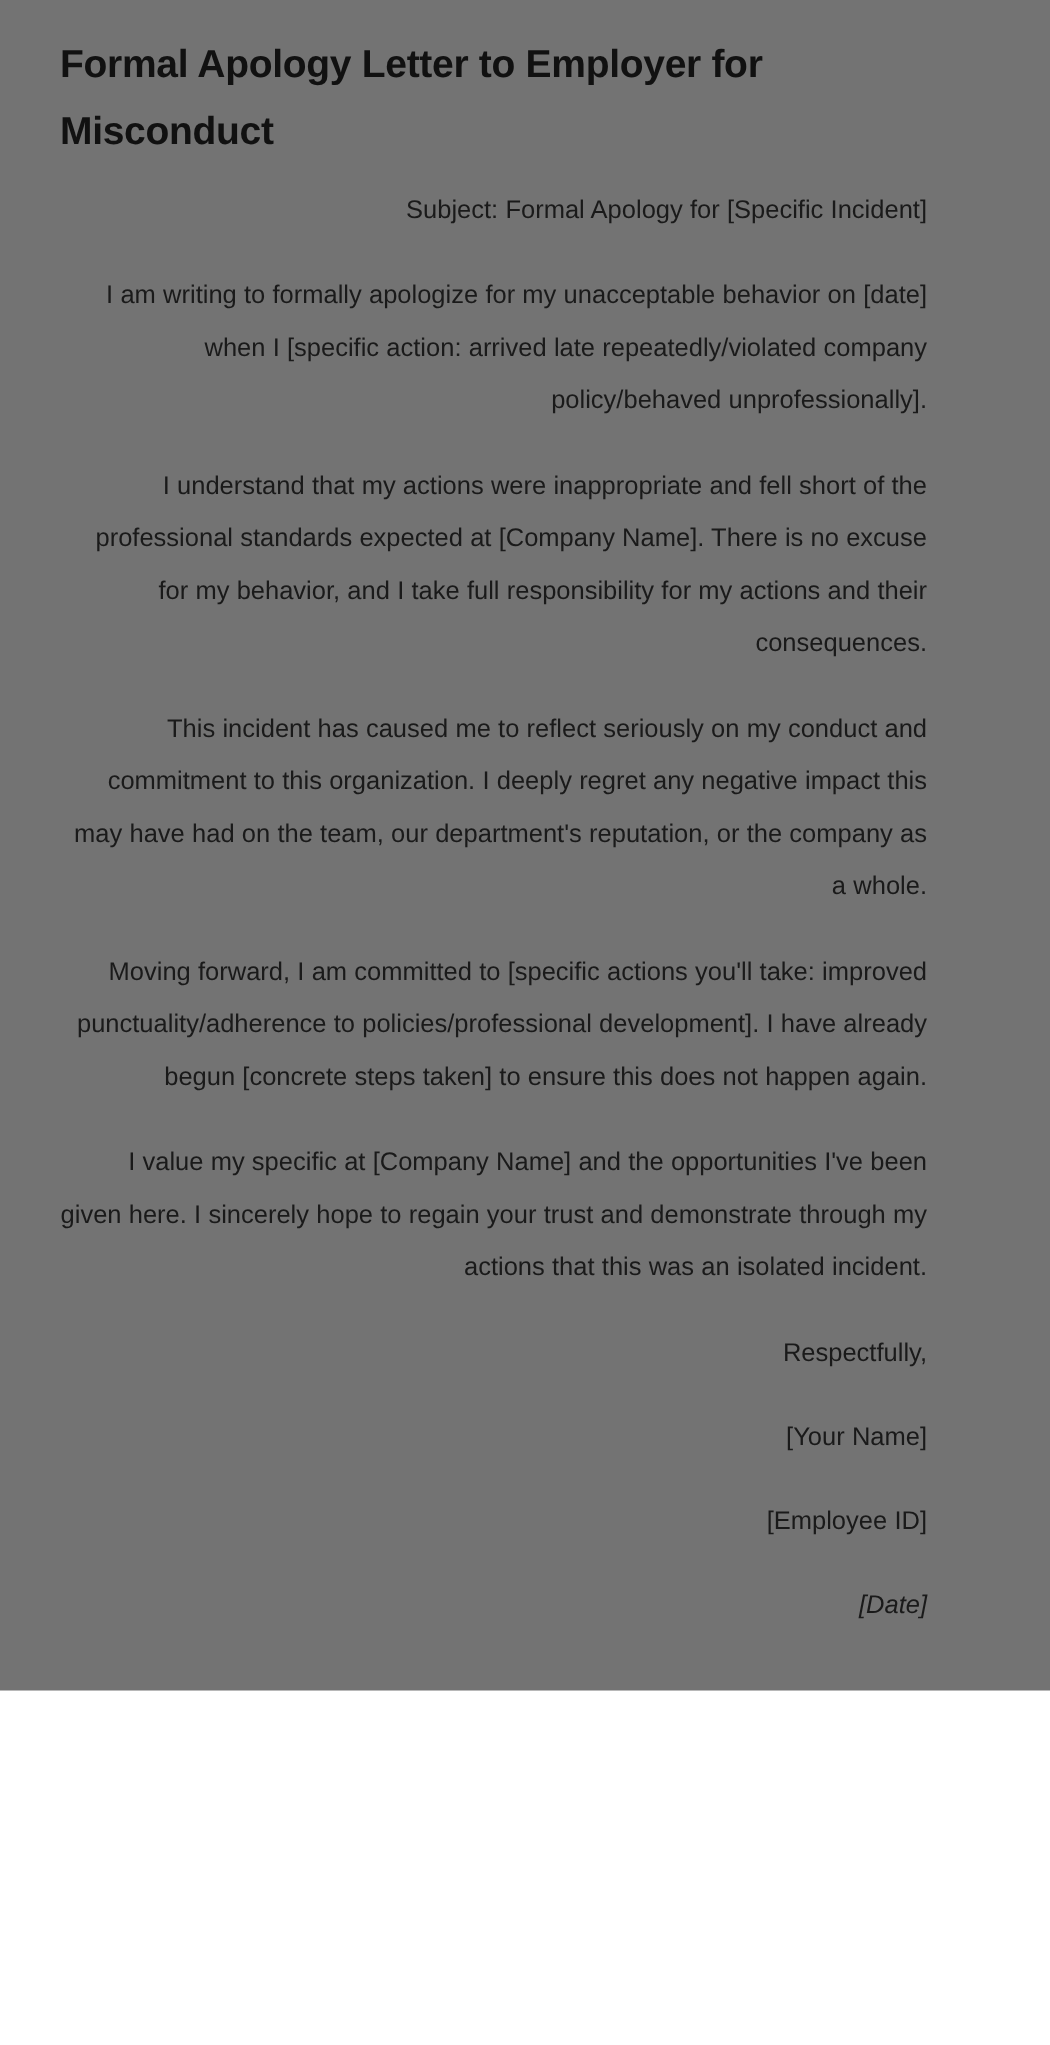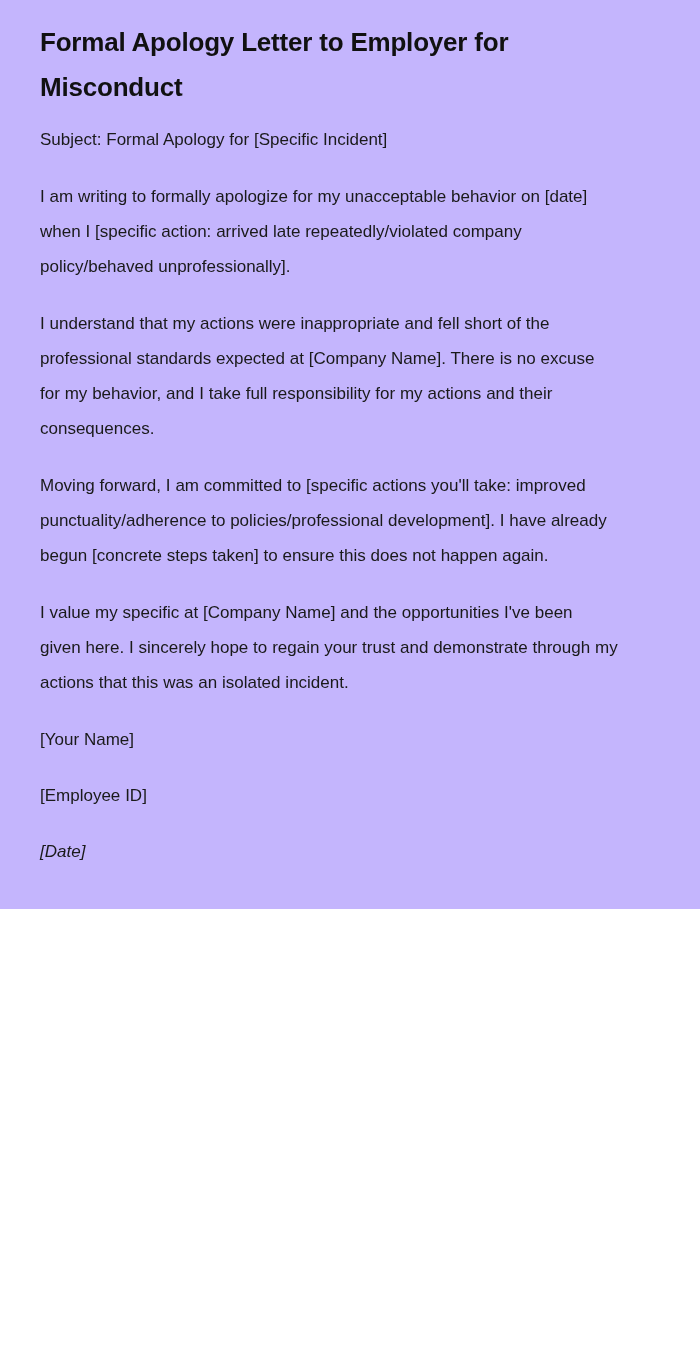--- a/index.html
+++ b/index.html
@@ -13,21 +13,21 @@
     min-height: 1363px;
     font-family: "Liberation Sans", sans-serif;
     color: #1a1a1a;
     -webkit-font-smoothing: antialiased;
   }
 
   .page {
     box-sizing: border-box;
     width: 700px;
     padding: 20px 82px 40px 40px;
-    background: #c4b5fd;
+    background: #737373;
   }
 
   .doc-title {
     margin: 0 0 6px 0;
     padding: 0;
     font-size: 26px;
     line-height: 45px;
     font-weight: 700;
     letter-spacing: -0.2px;
     color: #111111;
@@ -40,20 +40,21 @@
   }
 
   .para {
     margin: 12px 0 22px 0;
     padding: 0;
     font-size: 17px;
     line-height: 35px;
     font-weight: 400;
     color: #1a1a1a;
     word-spacing: 0.1px;
+    text-align: right;
   }
 
   .para:last-child {
     margin-bottom: 0;
     font-style: italic;
   }
 
   .para.tight {
     margin-bottom: 21px;
   }
@@ -67,26 +68,28 @@
 
   <div class="doc-body">
 
     <p class="para">Subject: Formal Apology for [Specific Incident]</p>
 
 
     <p class="para">I am writing to formally apologize for my unacceptable behavior on [date] when I [specific action: arrived late repeatedly/violated company policy/behaved unprofessionally].</p>
 
     <p class="para">I understand that my actions were inappropriate and fell short of the professional standards expected at [Company Name]. There is no excuse for my behavior, and I take full responsibility for my actions and their consequences.</p>
 
+    <p class="para">This incident has caused me to reflect seriously on my conduct and commitment to this organization. I deeply regret any negative impact this may have had on the team, our department's reputation, or the company as a whole.</p>
 
     <p class="para">Moving forward, I am committed to [specific actions you'll take: improved punctuality/adherence to policies/professional development]. I have already begun [concrete steps taken] to ensure this does not happen again.</p>
 
     <p class="para">I value my specific at [Company Name] and the opportunities I've been given here. I sincerely hope to regain your trust and demonstrate through my actions that this was an isolated incident.</p>
 
 
+    <p class="para tight">Respectfully,</p>
 
     <p class="para tight">[Your Name]</p>
 
     <p class="para tight">[Employee ID]</p>
 
     <p class="para">[Date]</p>
 
   </div>
 </div>
 

